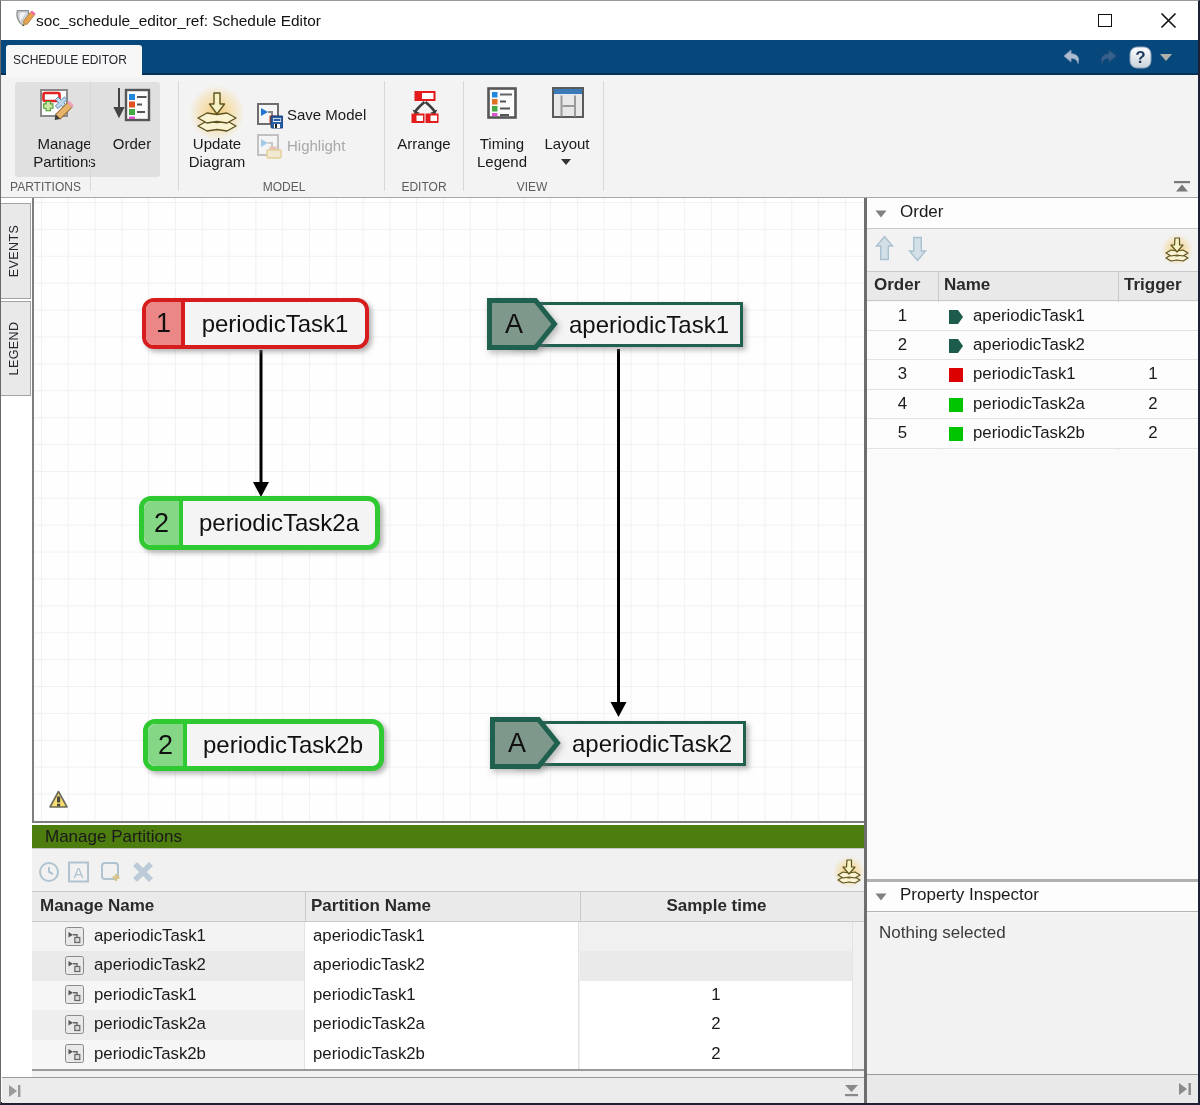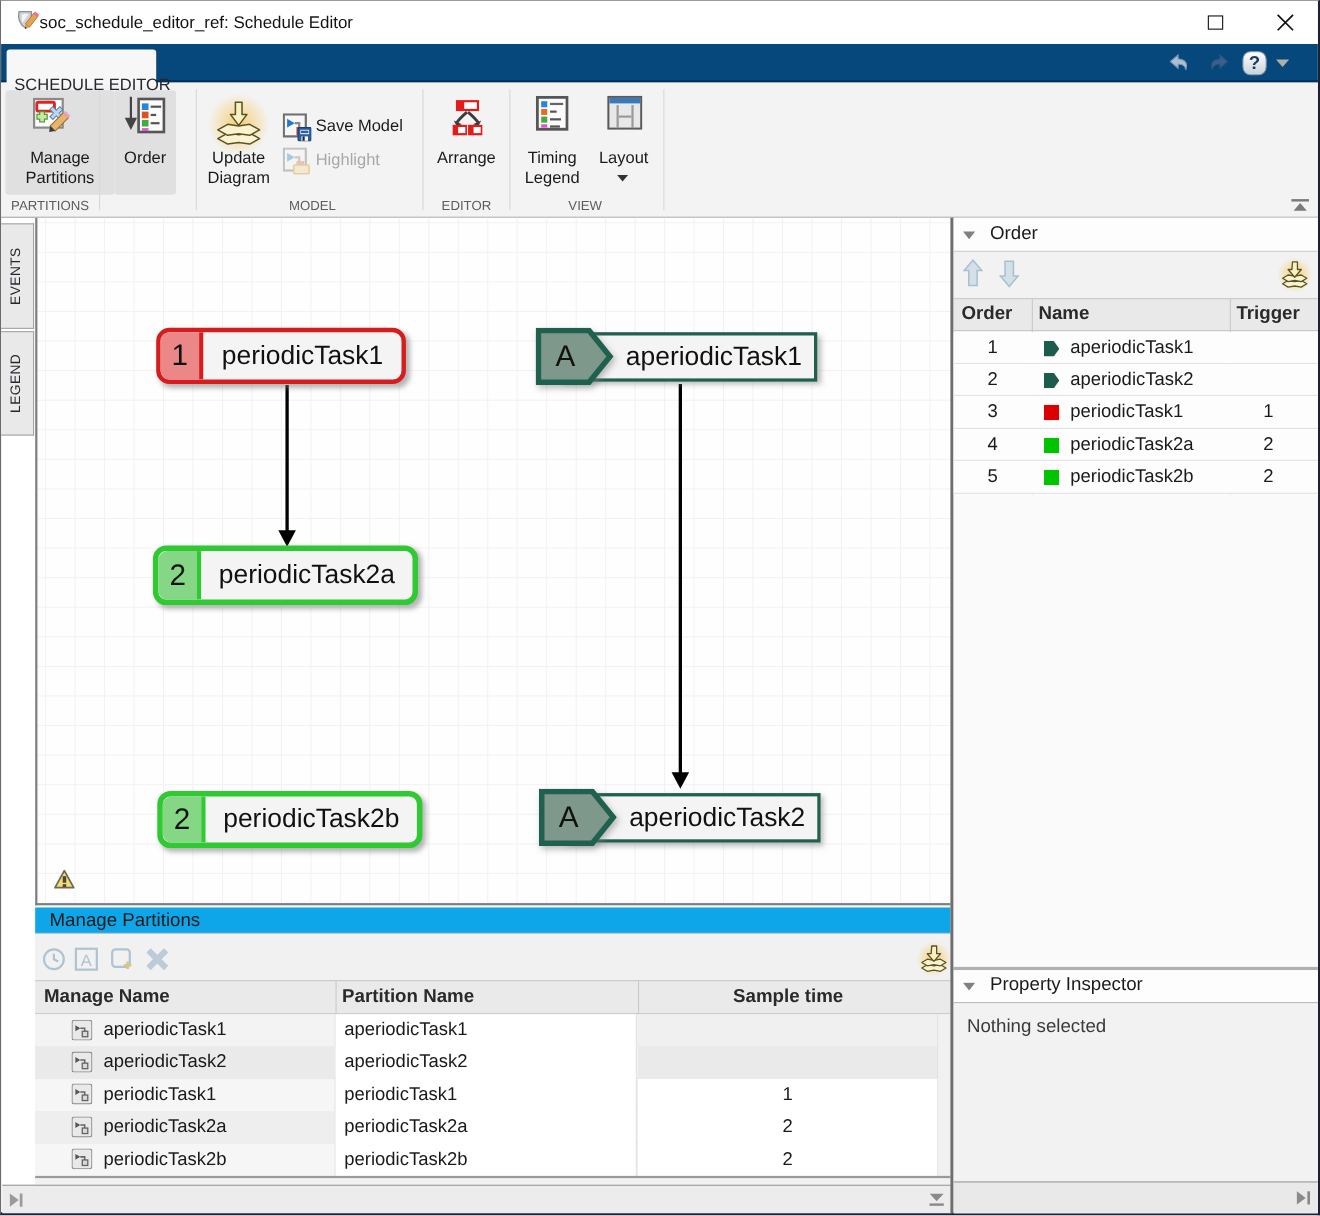--- a/index.html
+++ b/index.html
@@ -8,21 +8,21 @@
   #win { position:relative; width:1200px; height:1105px; background:#fff;
          border-top:1px solid #9a9a9a; border-left:1px solid #6a6a6a;
          border-right:2px solid #1e2036; border-bottom:3px solid #1e2036; }
   
   #titlebar { left:0; top:0; width:1197px; height:39px; background:#fff; }
   #titletext { left:35px; top:11px; font-size:15.4px; color:#121212; }
   #btnmax { left:1097px; top:13px; width:14px; height:13px; border:1.6px solid #111; }
   
   #tabbar { left:0; top:39px; width:1197px; height:35px; background:#06477c; border-bottom:2px solid #033056; }
   #tab1 { left:5px; top:5px; width:136px; height:32px; z-index:2; background:#f7f7f7; border-radius:3px 3px 0 0; }
-  #tab1 span { position:absolute; left:7px; top:24px; font-size:15px; letter-spacing:0px; color:#26262e; white-space:nowrap; }
+  #tab1 span { position:absolute; left:7px; top:8px; font-size:12px; letter-spacing:0px; color:#26262e; white-space:nowrap; }
   
   #ribbon { left:0; top:74px; width:1197px; height:123px; background:#f3f3f3; border-bottom:1px solid #a8a8a8; }
   .rbtn { position:absolute; background:#e0e0e0; border-radius:3px; }
   .rlabel { position:absolute; font-size:12px; color:#5c5c5c; text-align:center; top:105px; }
   .rsep { position:absolute; top:6px; height:110px; width:1px; background:#d8d8d8; }
   .btext { position:absolute; width:100%; text-align:center; font-size:15px; color:#1a1a1a; line-height:18px; }
   
   .vtab { position:absolute; left:0; width:30px; background:#e9e9e9; border:1px solid #a3a3a3; border-left:none; }
   .vtab span { display:block; position:absolute; left:6px; width:94px; text-align:center; font-size:12.5px; letter-spacing:0.4px; color:#26262e; transform-origin:0 0; transform:rotate(-90deg); white-space:nowrap; }
   
@@ -97,21 +97,21 @@
         </defs>
       <rect x="1" y="1" width="21" height="21" rx="7" fill="url(#helpg)" stroke="#8aa0b8" stroke-width="1"></rect>
       <text x="11.5" y="17" text-anchor="middle" font-size="17" font-weight="bold" fill="#1c3a5e" font-family="Liberation Sans">?</text>
     </svg>
     <svg class="abs" style="left:1158px; top:13px;" width="14" height="9" viewBox="0 0 14 9">
         <path d="M1 1 h12 l-6 7 z" fill="#b0b0a8"></path>
       </svg>
   </div>
   <div class="abs" id="ribbon">
 
-    <div class="rbtn" style="left:4px; top:7px; width:99px; height:95px;">
+    <div class="rbtn" style="left:14px; top:7px; width:99px; height:95px;">
       <svg class="abs" style="left:24px; top:6px;" width="36" height="36" viewBox="0 0 36 36">
         <rect x="2" y="2" width="26" height="26" fill="#fdfdfd" stroke="#8a8a8a" stroke-width="2"></rect>
         <rect x="4.5" y="5" width="16" height="8" rx="1.5" fill="#fff" stroke="#e32222" stroke-width="2.6"></rect>
         <path d="M5 12 h7 v4 h4 v7 h-4 v4 h-7 v-4 h-4 v-7 h4 z" transform="translate(4,6) scale(0.62)" fill="#cde6a8" stroke="#4f9e2f" stroke-width="1.8"></path>
         <path d="M19 9 l3.2 3.2 L25.4 9 l2.6 2.6 -3.2 3.2 3.2 3.2 -2.6 2.6 -3.2-3.2 -3.2 3.2 -2.6-2.6 3.2-3.2 -3.2-3.2 z" fill="#bcd7ee" stroke="#5d88ac" stroke-width="1"></path>
         <g transform="rotate(45 24 24)">
           <rect x="20.5" y="14" width="6.5" height="17" fill="#e8b36a" stroke="#9a7038" stroke-width="1"></rect>
           <rect x="20.5" y="11.5" width="6.5" height="3" fill="#f0a0c0"></rect>
           <path d="M20.5 31 l3.2 4.5 3.3 -4.5 z" fill="#3a3a3a"></path>
         </g>
@@ -282,21 +282,21 @@
     <div class="atask" style="left:456px; top:519px; width:260px; height:52px;">
       <div class="abs" style="left:22px; top:4px; width:234px; height:45px; background:#f4f4f4; border:3px solid #20604f; box-shadow:3px 3px 5px rgba(120,120,120,0.5);"></div>
       <svg class="abs" style="left:0; top:0; filter:drop-shadow(2px 3px 3px rgba(120,120,120,0.5));" width="72" height="52" viewBox="0 0 72 52">
         <path d="M2.5 2.5 h46 l19 23.5 -19 23.5 h-46 z" fill="#7e988c" stroke="#20604f" stroke-width="5"></path>
         <text x="27" y="35" font-size="27" fill="#111" text-anchor="middle" font-family="Liberation Sans">A</text>
       </svg>
       <div class="abs" style="left:72px; top:4px; width:180px; height:45px; display:flex; align-items:center; justify-content:center; font-size:24px; color:#111;">aperiodicTask2</div>
     </div>
   </div>
   <div class="abs" id="bottompanel">
-    <div class="abs" style="left:0; top:0; width:832px; height:24px; background:#0ea5e9; border-bottom:1px solid #c9c9c9;">
+    <div class="abs" style="left:0; top:0; width:832px; height:24px; background:#4d7c0f; border-bottom:1px solid #c9c9c9;">
       <div class="abs" style="left:13px; top:2px; font-size:17px; color:#1a1a1a;">Manage Partitions</div>
     </div>
     <div class="abs" style="left:0; top:25px; width:832px; height:41px; background:#f1f1f1;">
       <svg class="abs" style="left:6px; top:10px;" width="160" height="24" viewBox="0 0 160 24">
         <g stroke="#afc3d0" fill="none" stroke-width="2">
           <circle cx="11" cy="12" r="9"></circle>
             <path d="M11 7 v5 l4 2"></path>
           <rect x="31" y="2.5" width="19" height="19"></rect>
             <text x="40.5" y="18" font-size="15" fill="#afc3d0" stroke="none" text-anchor="middle" font-family="Liberation Sans">A</text>
           <rect x="64" y="3" width="16" height="16" rx="3"></rect>

